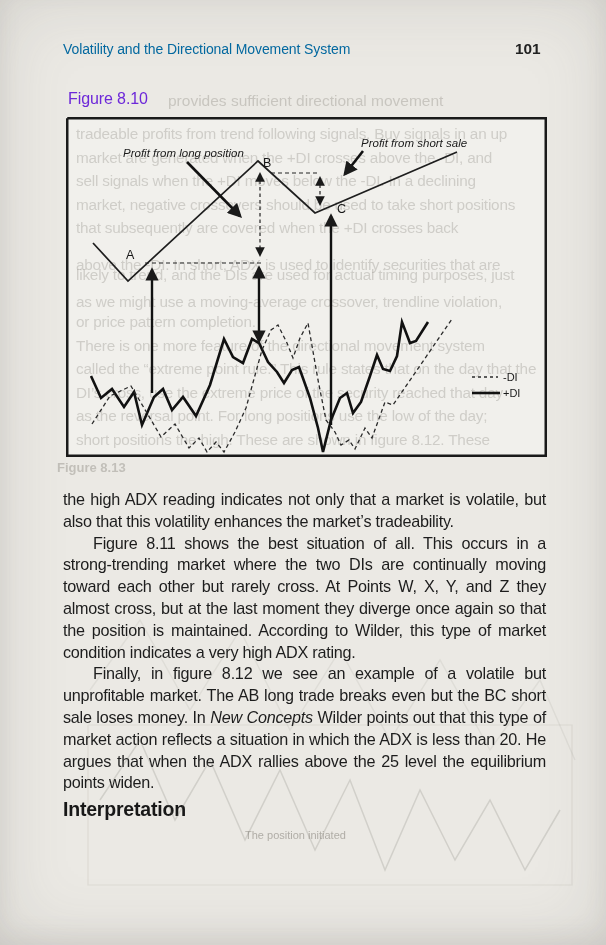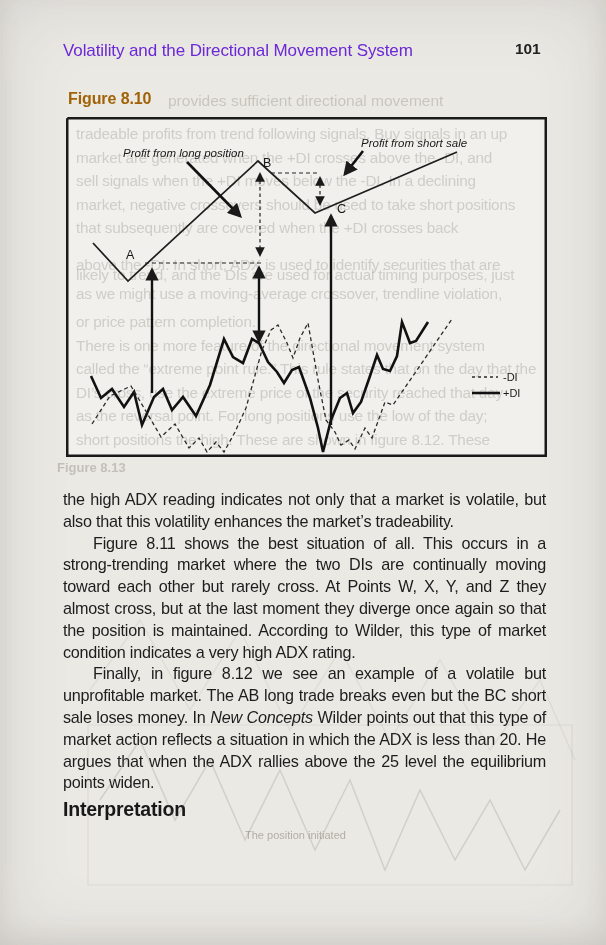--- a/index.html
+++ b/index.html
@@ -1,22 +1,22 @@
 <!DOCTYPE html>
 <html><head>
 <meta charset="utf-8">
 <style>
   html,body{margin:0;padding:0;background:#d8d6d2;}
   .page{position:relative;width:606px;height:945px;background:#ebe9e4;
         font-family:"Liberation Sans","DejaVu Sans",sans-serif;color:#1f1f1f;overflow:hidden;}
   .page::after{content:"";position:absolute;inset:0;pointer-events:none;
         box-shadow:inset 0 0 70px rgba(95,92,85,.16), inset 0 -10px 22px rgba(95,92,85,.10);}
-  .hdr-title{position:absolute;left:63px;top:41px;font-size:17px;color:#6d28d9;letter-spacing:-0.1px;}
+  .hdr-title{position:absolute;left:63px;top:41px;font-size:14px;color:#0369a1;letter-spacing:-0.1px;}
   .hdr-num{position:absolute;left:515px;top:40px;font-size:15.4px;font-weight:bold;color:#222;}
-  .fig-label{position:absolute;left:68px;top:90px;font-size:16px;font-weight:bold;letter-spacing:-0.1px;color:#a16207;}
+  .fig-label{position:absolute;left:68px;top:90px;font-size:16px;font-weight:normal;letter-spacing:-0.1px;color:#6d28d9;}
   .ghost{color:rgba(118,115,106,0.30);pointer-events:none;white-space:nowrap;}
   .ghost-above{position:absolute;left:168px;top:92px;font-size:15.5px;}
   .ghost-figcap{position:absolute;left:57px;top:460px;font-size:13px;font-weight:bold;color:rgba(118,115,106,0.35);}
   .ghost-botcap{position:absolute;left:245px;top:829px;font-size:11px;color:rgba(110,107,99,0.48);}
   .chart{position:absolute;left:66px;top:117px;width:481px;height:340px;background:#f1f0ec;overflow:hidden;}
   .chart svg{position:absolute;left:0;top:0;}
   .glayer{position:absolute;left:0;top:0;width:100%;height:100%;}
   .gline{position:absolute;left:10px;width:460px;font-size:15.3px;color:rgba(118,115,106,0.28);
          white-space:nowrap;overflow:hidden;letter-spacing:-0.2px;}
   .bodytext{position:absolute;left:63px;top:489px;width:483px;text-align:justify;
@@ -43,21 +43,21 @@
 
   <div class="chart">
     <div class="glayer" id="ghost-lines">
         <div class="gline" style="top: 8px;">tradeable profits from trend following signals. Buy signals in an up</div>
         <div class="gline" style="top: 31.5px;">market are generated when the +DI crosses above the -DI, and</div>
         <div class="gline" style="top: 55px;">sell signals when the +DI moves below the -DI. In a declining</div>
         <div class="gline" style="top: 78.5px;">market, negative crossovers should be used to take short positions</div>
         <div class="gline" style="top: 102px;">that subsequently are covered when the +DI crosses back</div>
         <div class="gline" style="top: 112px; margin-top: 27px;">above the -DI. In short, ADX is used to identify securities that are</div>
         <div class="gline" style="top: 149px;">likely to trend, and the DIs are used for actual timing purposes, just</div>
-        <div class="gline" style="top: 168px;">as we might use a moving-average crossover, trendline violation,</div>
+        <div class="gline" style="top: 176px;">as we might use a moving-average crossover, trendline violation,</div>
         <div class="gline" style="top: 196px;">or price pattern completion.</div>
         <div class="gline" style="top: 219.5px;">There is one more feature of the directional movement system</div>
         <div class="gline" style="top: 243px;">called the “extreme point rule.” This rule states that on the day that the</div>
         <div class="gline" style="top: 266.5px;">DI’s cross, use the extreme price of the security reached that day</div>
         <div class="gline" style="top: 290px;">as the reversal point. For long positions use the low of the day;</div>
         <div class="gline" style="top: 313.5px;">short positions the high. These are shown in figure 8.12. These</div>
       </div>
 
     <svg width="481" height="340" viewBox="0 0 481 340">
       <defs>

